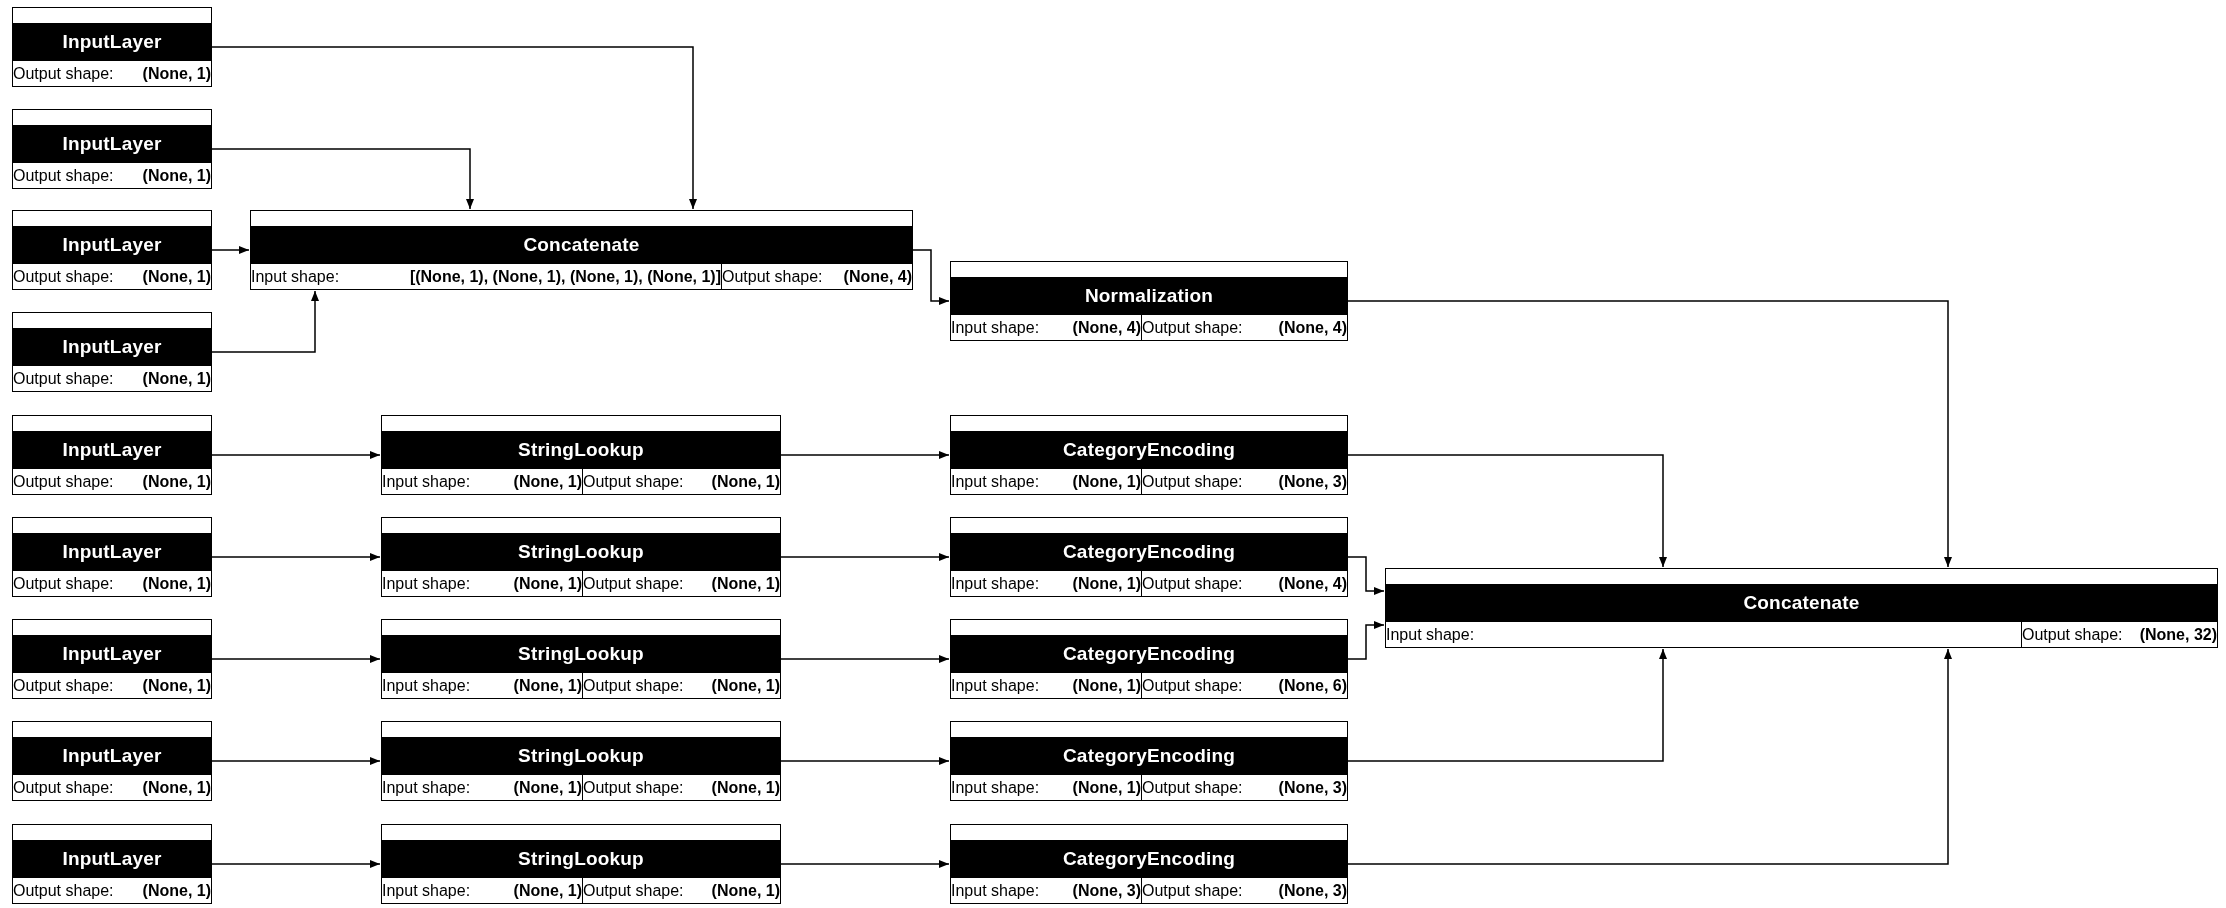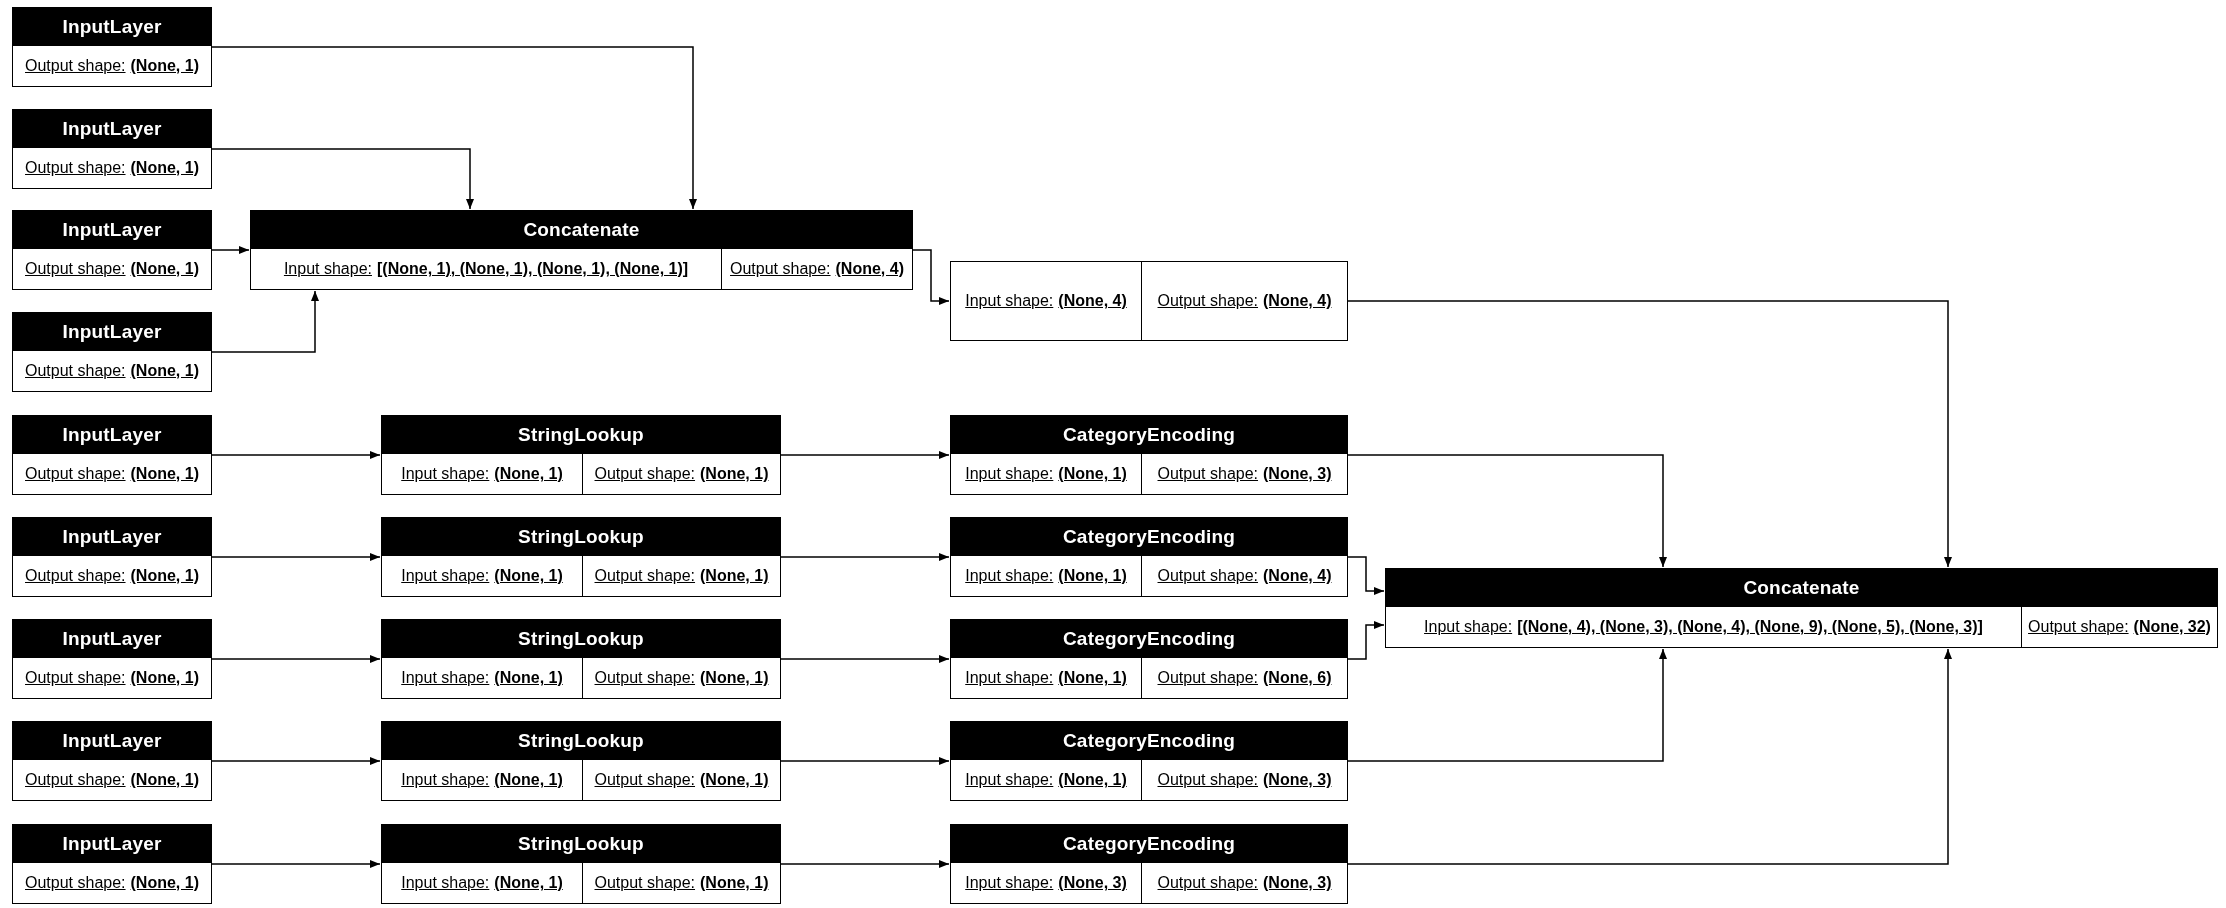--- a/index.html
+++ b/index.html
@@ -10,25 +10,26 @@
   }
   .edges { position:absolute; left:0; top:0; width:2226px; height:908px; }
   .node {
     position:absolute; height:80px; background:#fff;
     border:1.5px solid #000; display:flex; flex-direction:column;
   }
   .hd {
     background:#000; color:#fff; font-weight:bold; font-size:19px;
     height:38px; flex:0 0 38px; display:flex; align-items:center; justify-content:center;
     letter-spacing:0.2px;
+    margin-top:15px;
   }
   .bd { flex:1; display:flex; background:#fff; }
   .cell {
-    display:flex; align-items:center; justify-content:center;
-    font-size:16px; white-space:nowrap; gap:5px; overflow:hidden;text-decoration:underline;
+    display:flex; align-items:center; justify-content:space-between;
+    font-size:16px; white-space:nowrap; gap:5px; overflow:hidden;
   }
   .cell + .cell { border-left:1.5px solid #000; }
   .cell b { font-weight:bold; }
   .grow { flex:1; }
 </style>
 </head>
 <body>
 
 <svg class="edges" width="2226" height="908" viewBox="0 0 2226 908">
   <defs>
@@ -150,20 +151,21 @@
         <span>Input shape:</span>
         <b>[(None, 1), (None, 1), (None, 1), (None, 1)]</b>
       </div>
     <div class="cell grow">
         <span>Output shape:</span>
         <b>(None, 4)</b>
       </div>
   </div>
 </div>
 <div class="node" style="left:950px;top:261px;width:398px">
+  <div class="hd">Normalization</div>
   <div class="bd">
     <div class="cell" style="width:190px">
         <span>Input shape:</span>
         <b>(None, 4)</b>
       </div>
     <div class="cell grow">
         <span>Output shape:</span>
         <b>(None, 4)</b>
       </div>
   </div>
@@ -299,20 +301,19 @@
         <b>(None, 3)</b>
       </div>
   </div>
 </div>
 
 <div class="node" style="left:1385px;top:568px;width:833px">
   <div class="hd">Concatenate</div>
   <div class="bd">
     <div class="cell" style="width:635px">
         <span>Input shape:</span>
-        <b>[(None, 4), (None, 3), (None, 4), (None, 9), (None, 5), (None, 3)]</b>
       </div>
     <div class="cell grow">
         <span>Output shape:</span>
         <b>(None, 32)</b>
       </div>
   </div>
 </div>
 
 </body></html>

